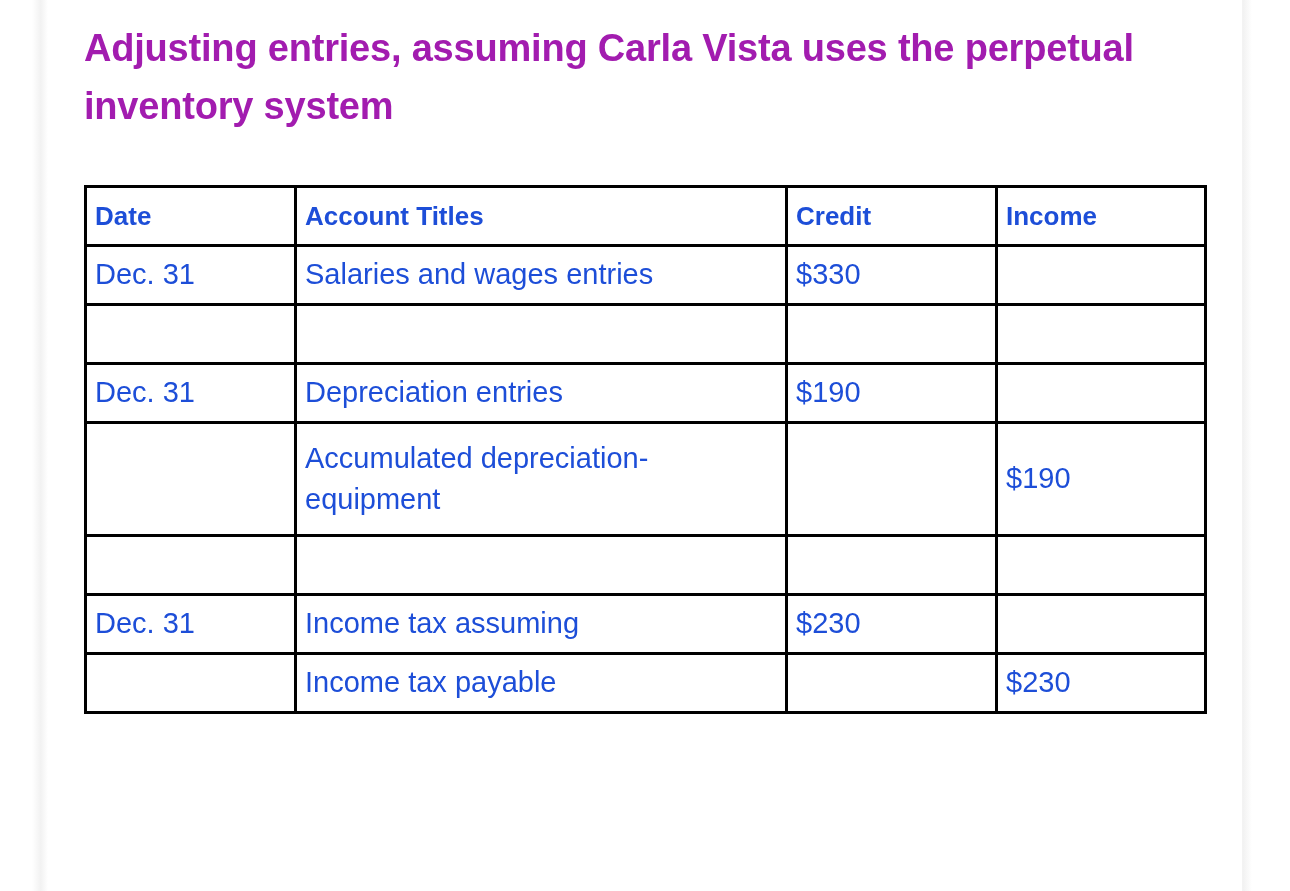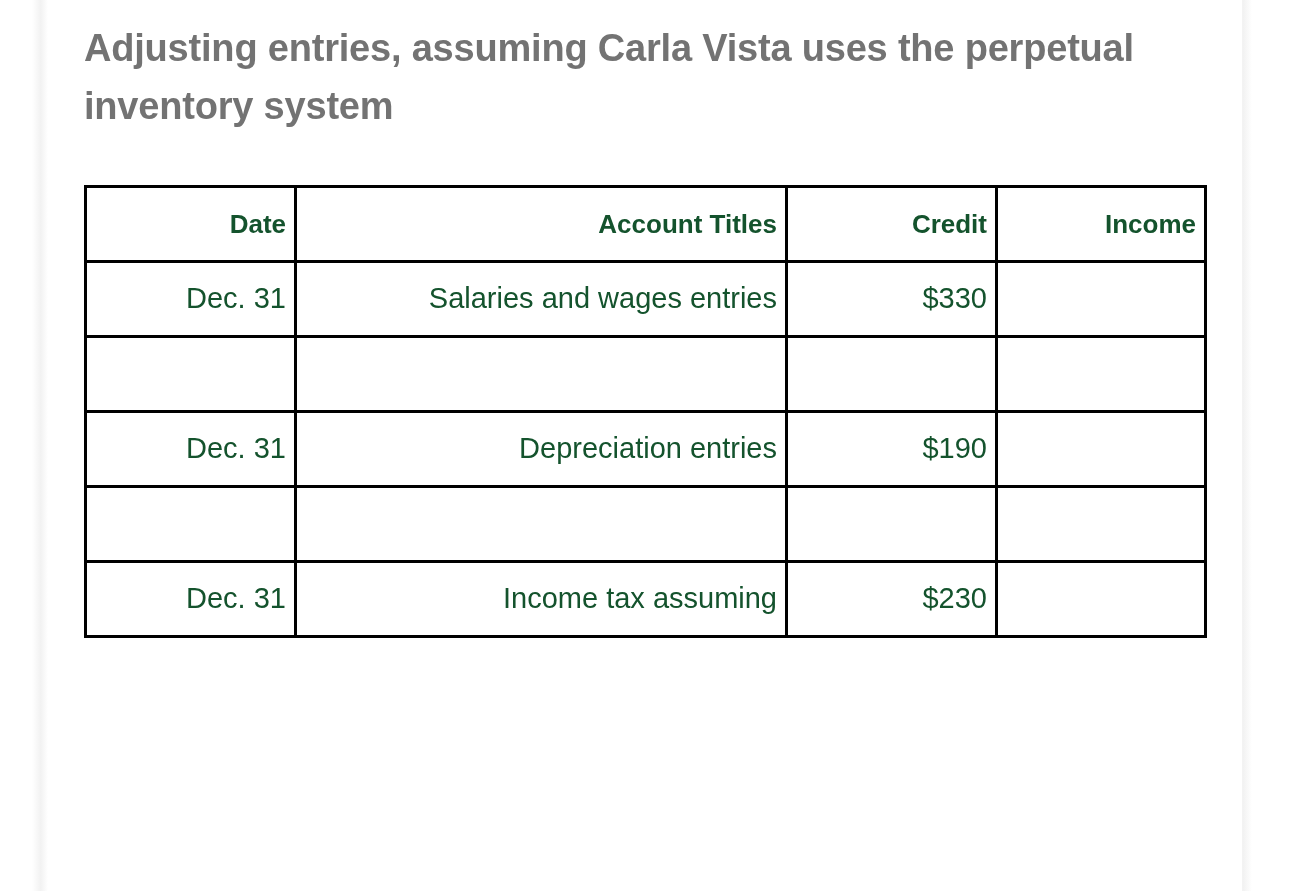--- a/index.html
+++ b/index.html
@@ -48,39 +48,39 @@
   }
 
   .title {
     position: absolute;
     left: 36px;
     top: 20px;
     width: 1060px;
     font-size: 38px;
     font-weight: bold;
     line-height: 1.52;
-    color: #737373;
+    color: #a21caf;
     letter-spacing: -0.2px;
   }
 
   .journal-table {
     position: absolute;
     left: 36px;
     top: 185px;
     width: 1120px;
     border-collapse: collapse;
     table-layout: fixed;
   }
   .journal-table td,
   .journal-table th {
     border: 3px solid #000000;
-    padding: 8px 8px;
-    text-align: right;
+    padding: 0 8px;
+    text-align: left;
     vertical-align: middle;
-    color: #14532d;
+    color: #1d4ed8;
     font-weight: normal;
     font-size: 29px;
     line-height: 1.42;
     background: #ffffff;
     overflow-wrap: anywhere;
     word-break: break-word;
   }
   .journal-table th {
     font-weight: bold;
     font-size: 26px;
@@ -143,29 +143,41 @@
             <td></td>
             <td></td>
             <td></td>
           </tr>
           <tr>
             <td>Dec. 31</td>
             <td>Depreciation entries</td>
             <td>$190</td>
             <td></td>
           </tr>
+          <tr class="tall">
+            <td></td>
+            <td>Accumulated depreciation-equipment</td>
+            <td></td>
+            <td>$190</td>
+          </tr>
           <tr class="spacer">
             <td></td>
             <td></td>
             <td></td>
             <td></td>
           </tr>
           <tr>
             <td>Dec. 31</td>
             <td>Income tax assuming</td>
             <td>$230</td>
             <td></td>
           </tr>
+          <tr>
+            <td></td>
+            <td>Income tax payable</td>
+            <td></td>
+            <td>$230</td>
+          </tr>
         </tbody>
     </table>
 
   </div>
 </div>
 
 </body></html>

